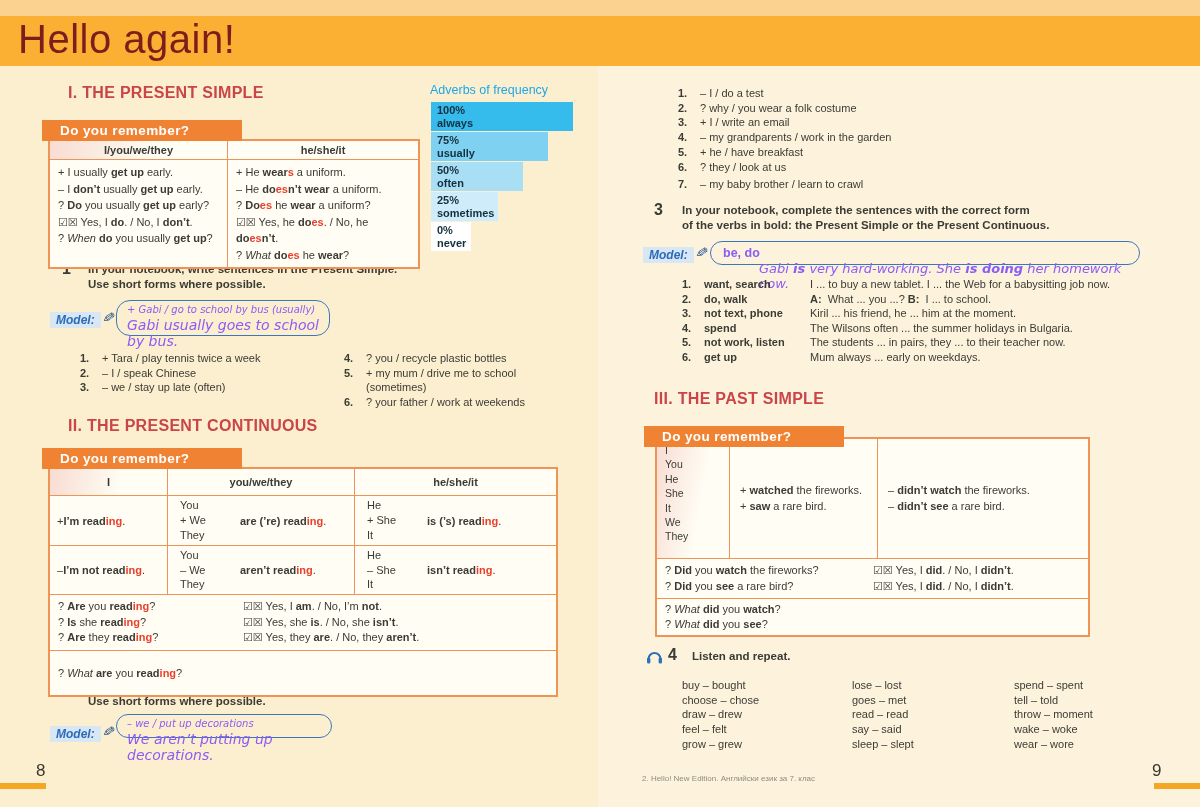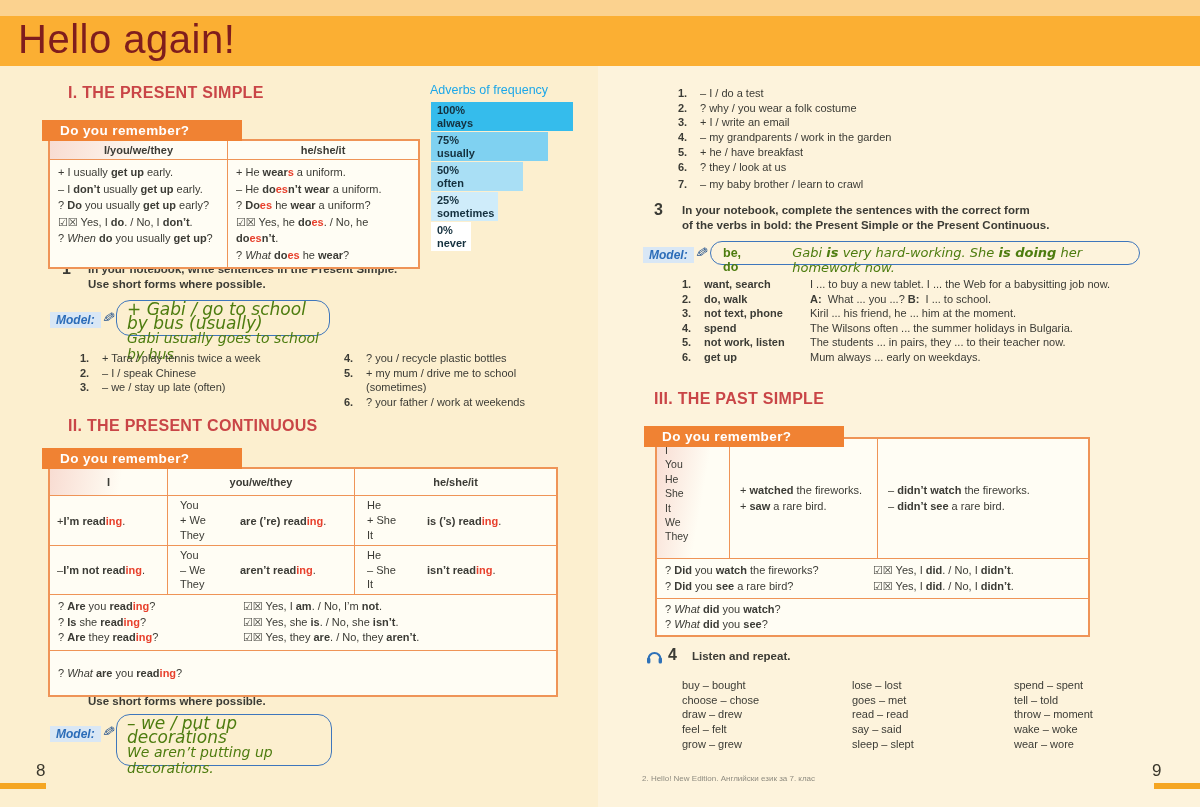--- a/index.html
+++ b/index.html
@@ -24,22 +24,22 @@
   .r{color:#E8402C;}
   .tbody-lines{padding:4px 8px;line-height:16.5px;}
   .vlist .li-row{display:flex;line-height:14.7px;font-size:11px;}
   .vlist .f-n{width:22px;font-weight:bold;flex:none;}
   .vlist .f-t{flex:1;}
   .nowrap .li-row{white-space:nowrap;}
   .instr{font-weight:bold;font-size:11.5px;line-height:14.5px;}
   .exnum{font-weight:bold;font-size:16px;}
   .mlabel{background:#D9E7F5;color:#2B6CB8;font-style:italic;font-weight:bold;font-size:12px;padding:1px 6px;z-index:2;}
   .pen{color:#1F4E8C;font-size:15px;display:inline-block;transform:rotate(100deg);}
-  .bubble{border:1.6px solid #3E76BC;border-radius:14px;color:#4d7c0f;padding:2px 10px;box-sizing:border-box;background:transparent;}
-  .hand1{font-style:italic;font-size:17px;line-height:13.5px;font-family:"DejaVu Sans",sans-serif;}
+  .bubble{border:1.6px solid #3E76BC;border-radius:14px;color:#8b5cf6;padding:2px 10px;box-sizing:border-box;background:transparent;flex-direction:column;}
+  .hand1{font-style:italic;font-size:10px;line-height:13.5px;font-family:"DejaVu Sans",sans-serif;}
   .hand2{font-style:italic;font-size:14px;line-height:16px;font-family:"DejaVu Sans",sans-serif;}
   .chart-title{color:#1CA7E8;font-weight:normal;font-size:12.5px;}
   .fbar{height:29px;margin-bottom:1px;padding:2px 0 0 6px;box-sizing:border-box;
         font-size:11px;font-weight:bold;line-height:13px;color:#14303E;}
   .pstack{font-size:11px;line-height:14.8px;padding-left:12px;width:56px;flex:none;}
   .vcell{display:flex;align-items:center;}
   .verb{flex:1;padding-left:4px;}
   .qalist .li-row{display:flex;line-height:15.5px;}
   .qalist .f-q{width:185px;flex:none;}
   .qalist .f-a{flex:1;}
@@ -211,21 +211,21 @@
   </div>
 </div>
 
 <div class="abs exnum" style="left:62px;top:677px;">2</div>
 <div class="abs instr" style="left:88px;top:679px;">
   <div>In your notebook, write sentences in the Present Continuous.</div>
   <div>Use short forms where possible.</div>
 </div>
 <div class="abs mlabel" style="left:50px;top:726px;">Model:</div>
 <div class="abs pen" style="left:102px;top:722px;">✎</div>
-<div class="abs bubble" style="left:116px;top:714px;width:216px;height:52px;">
+<div class="abs bubble" style="left:116px;top:714px;width:216px;height:24px;">
   <div class="hand1">– we / put up decorations</div>
   <div class="hand2">We aren’t putting up decorations.</div>
 </div>
 
 <div class="abs vlist rlist nowrap" style="left:678px;top:86px;width:320px;">
     <div class="li-row">
       <span class="f-n">1.</span>
       <span class="f-t">– I / do a test</span>
     </div>
     <div class="li-row">

